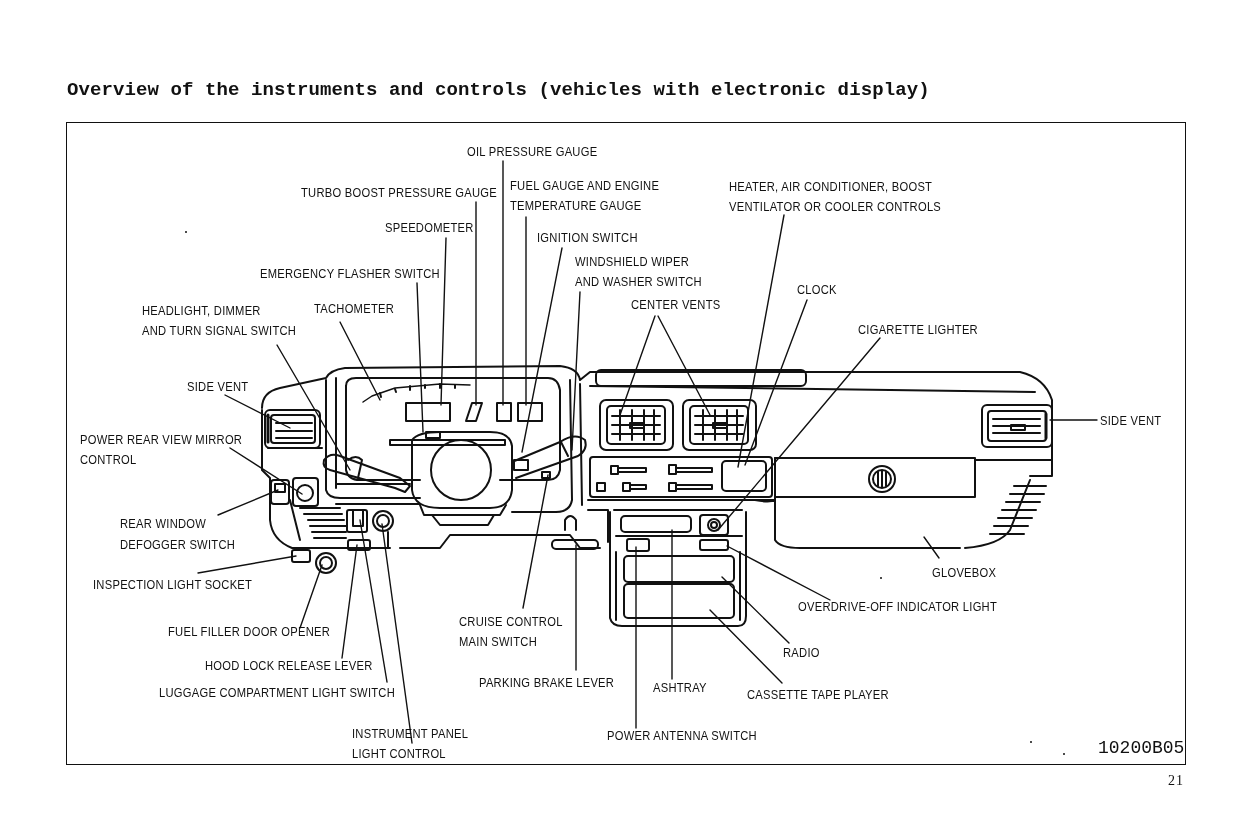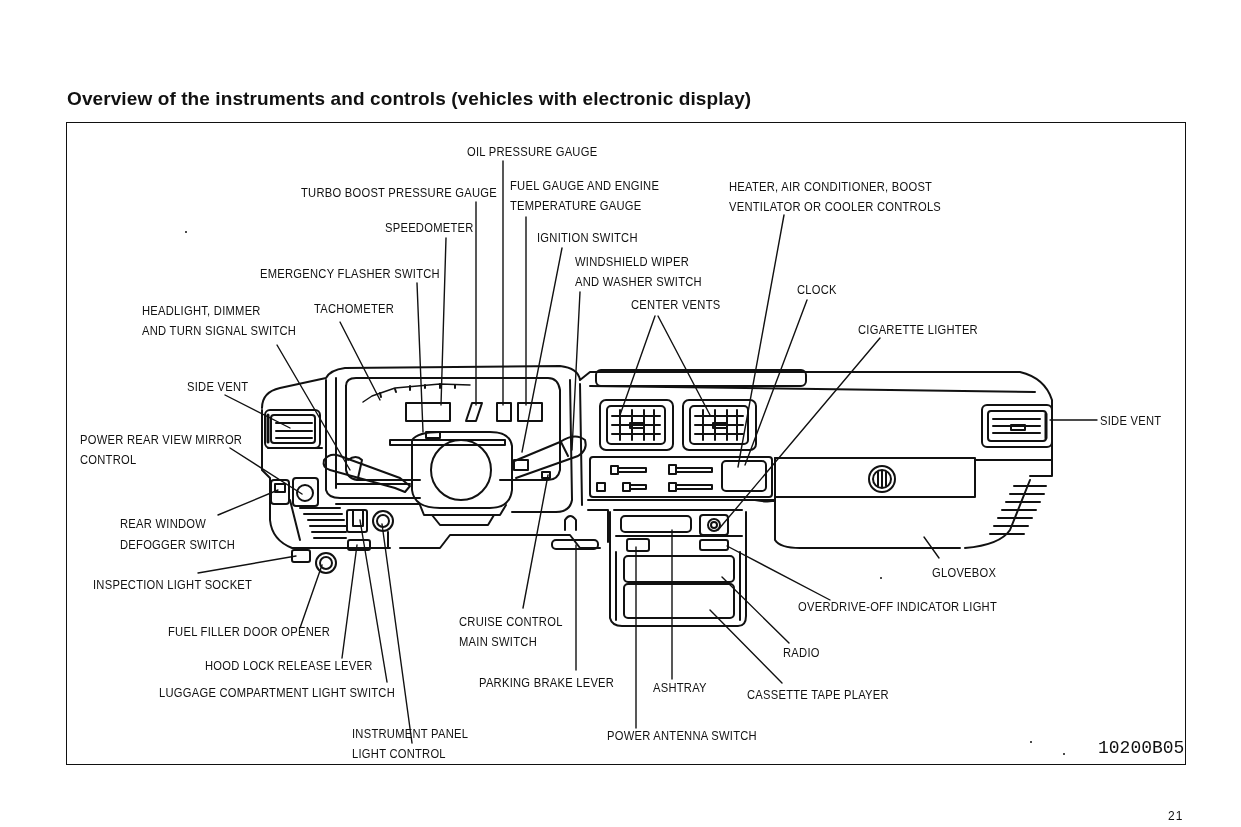--- a/index.html
+++ b/index.html
@@ -1,22 +1,22 @@
 <!DOCTYPE html>
 <html><head>
 <meta charset="utf-8">
 <style>
   html, body { margin: 0; padding: 0; background: #ffffff; }
   body { width: 1241px; height: 827px; position: relative; overflow: hidden; font-family: "Liberation Sans", sans-serif; color: #111; }
-  .title { position: absolute; left: 67px; top: 88px; font-size: 19px; font-weight: bold; letter-spacing: 0.1px; white-space: nowrap; }
+  .title { position: absolute; left: 67px; top: 79px; font-size: 19px; font-weight: bold; letter-spacing: 0.1px; white-space: nowrap; font-family: Liberation Mono, monospace; }
   .frame { position: absolute; left: 66px; top: 122px; width: 1120px; height: 643px; border: 1.5px solid #111; box-sizing: border-box; }
   svg.diagram { position: absolute; left: 0; top: 0; width: 1241px; height: 827px; }
   .lbl { position: absolute; font-family: "Liberation Sans", sans-serif; font-size: 13px; line-height: 20px; white-space: nowrap; transform: scaleX(0.86); transform-origin: left top; letter-spacing: 0.3px; }
   .code { position: absolute; left: 1098px; top: 738px; font-family: Liberation Mono, monospace; font-size: 18px; white-space: nowrap; }
-  .pageno { position: absolute; left: 1168px; top: 809px; font-size: 12px; letter-spacing: 1px; }
+  .pageno { position: absolute; left: 1168px; top: 773px; font-size: 14px; letter-spacing: 1px; font-family: Liberation Serif, serif; }
 </style>
 </head>
 <body>
 
 <div class="title">Overview of the instruments and controls (vehicles with electronic display)</div>
 <div class="frame"></div>
 
 <svg class="diagram" viewBox="0 0 1241 827" fill="none" stroke="#111" stroke-width="2" stroke-linejoin="round" stroke-linecap="round">
 
   <g>

